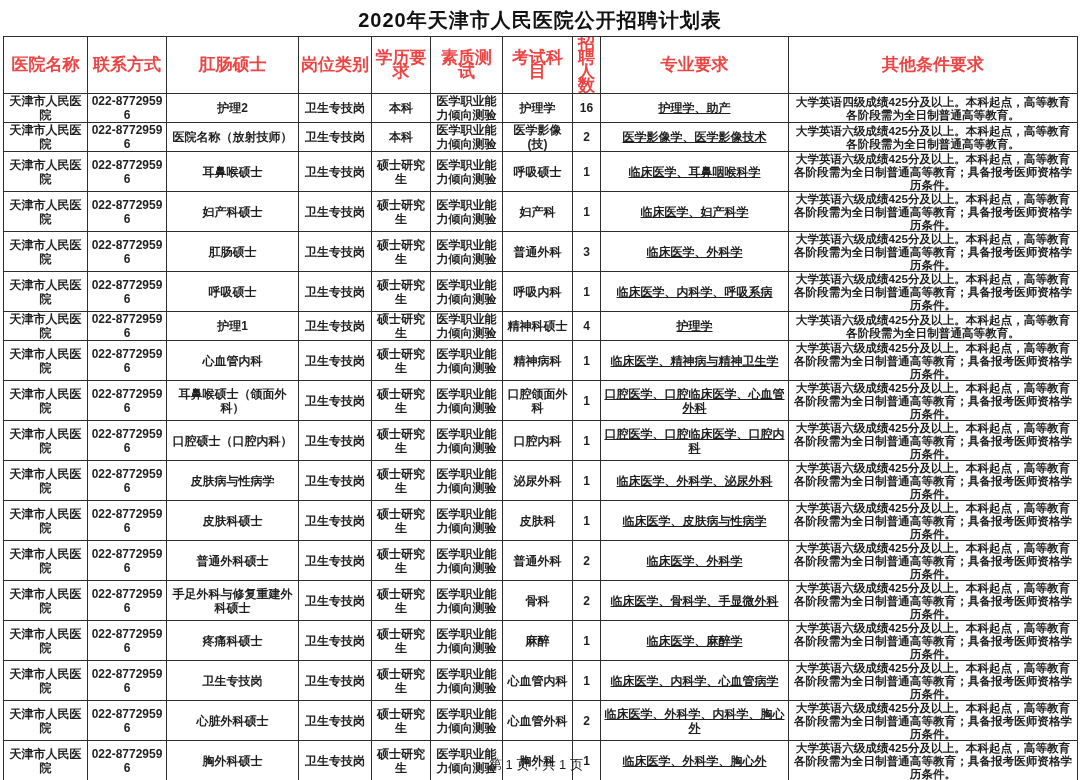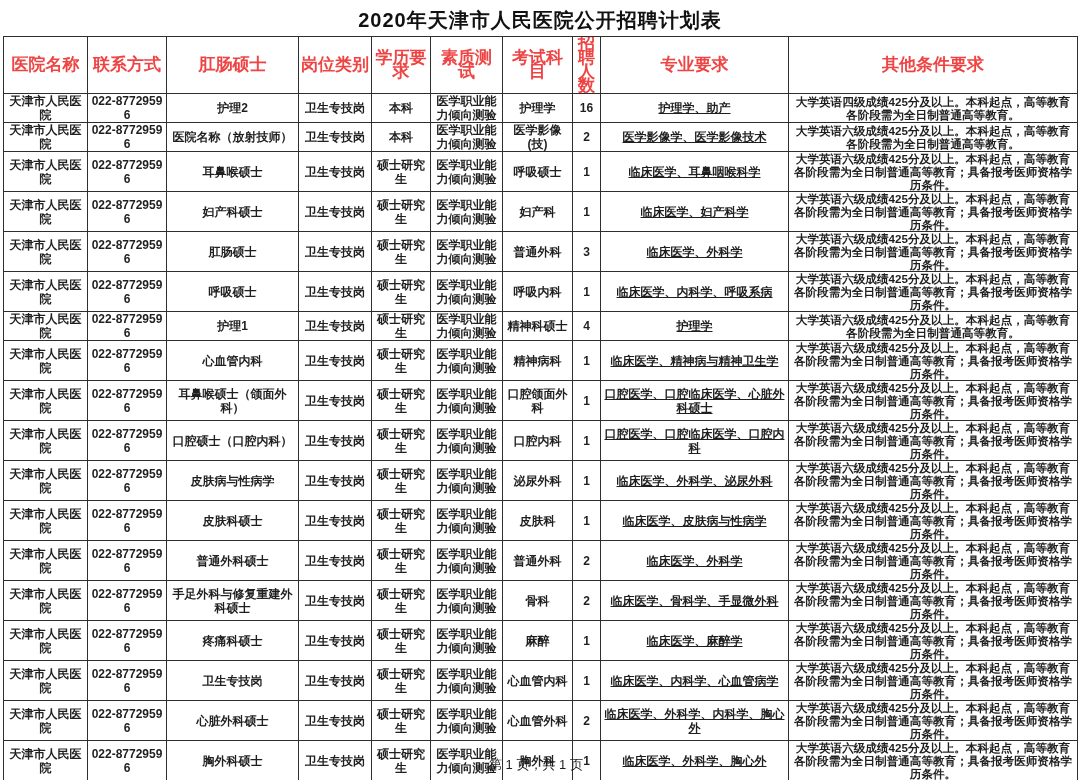--- a/index.html
+++ b/index.html
@@ -189,21 +189,21 @@
       </tr>
       <tr>
         <td class="col-hospital">天津市人民医院</td>
         <td class="col-contact">022-87729596</td>
         <td class="col-position">耳鼻喉硕士（颌面外科）</td>
         <td class="col-category">卫生专技岗</td>
         <td class="col-education">硕士研究生</td>
         <td class="col-test">医学职业能力倾向测验</td>
         <td class="col-subject">口腔颌面外科</td>
         <td class="col-count">1</td>
-        <td class="col-major">口腔医学、口腔临床医学、心脏外科硕士</td>
+        <td class="col-major">口腔医学、口腔临床医学、心血管外科</td>
         <td class="col-other">大学英语六级成绩425分及以上。本科起点，高等教育各阶段需为全日制普通高等教育；具备报考医师资格学历条件。</td>
       </tr>
       <tr>
         <td class="col-hospital">天津市人民医院</td>
         <td class="col-contact">022-87729596</td>
         <td class="col-position">口腔硕士（口腔内科）</td>
         <td class="col-category">卫生专技岗</td>
         <td class="col-education">硕士研究生</td>
         <td class="col-test">医学职业能力倾向测验</td>
         <td class="col-subject">口腔内科</td>

